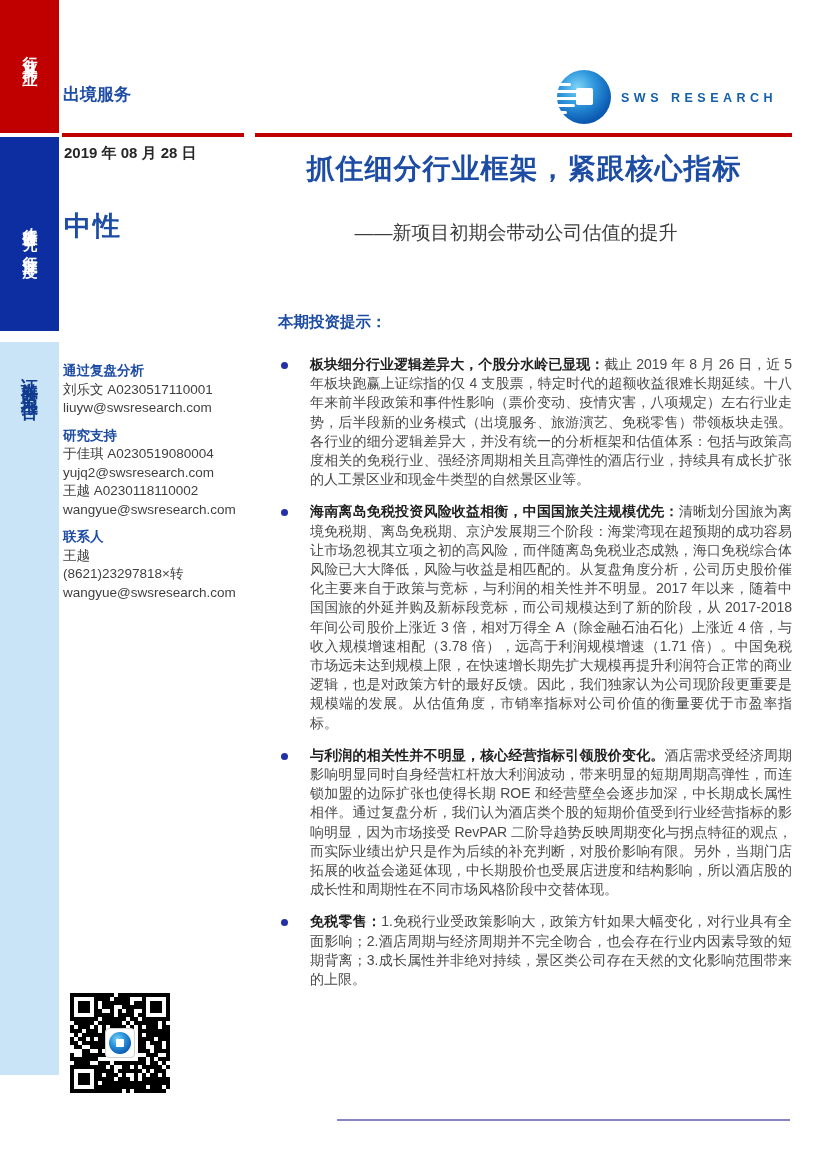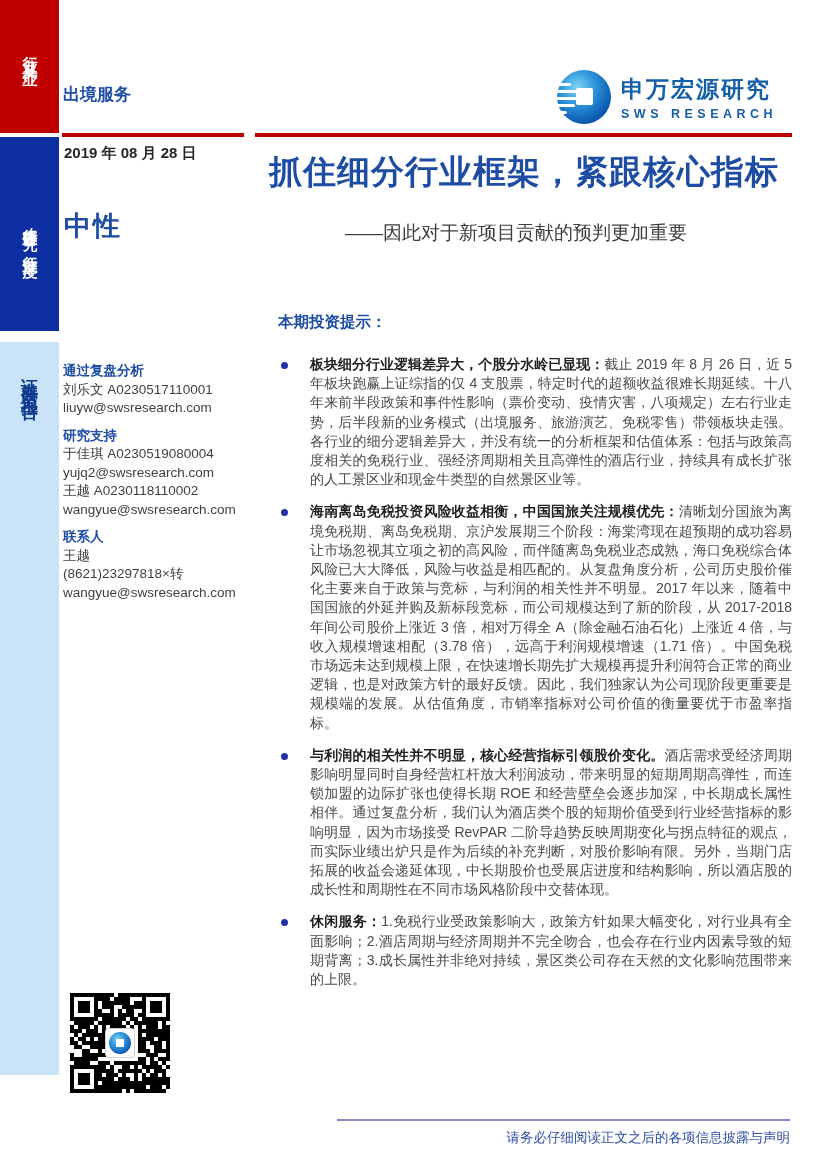--- a/index.html
+++ b/index.html
@@ -37,21 +37,21 @@
   .sphere .st:nth-child(4){top:27px; width:28px;}
   .sphere .st:nth-child(5){top:34px; width:22px;}
   .sphere .st:nth-child(6){top:41px; width:14px;}
   .logo-txt{display:flex; flex-direction:column;}
   .logo-cn{font-size:23px; font-weight:bold; color:var(--logo-blue); letter-spacing:2px;}
   .logo-en{font-size:12.5px; font-weight:bold; color:var(--logo-blue); letter-spacing:4.5px; margin-top:2px;}
 
   .date{position:absolute; left:64px; top:144px; font-size:15px; font-weight:bold; color:#262626;}
   .rating{position:absolute; left:64px; top:208px; font-size:27px; font-weight:bold; color:var(--brand-blue); letter-spacing:2px;}
   .title{position:absolute; left:256px; top:150px; width:536px; text-align:center;
-    font-size:33px; font-weight:bold; color:var(--brand-blue); letter-spacing:1px;}
+    font-size:28px; font-weight:bold; color:var(--brand-blue); letter-spacing:1px;}
   .subtitle{position:absolute; left:256px; top:220px; width:520px; text-align:center;
     font-size:19px; color:#3D3D3D;}
 
   
   .contacts{position:absolute; left:63px; top:362px; width:190px; font-size:13.5px; line-height:18.5px; color:#3F3F3F;}
   .contacts .hd{color:var(--brand-blue); font-weight:bold; margin-top:9px;}
   .contacts .hd:first-child{margin-top:0;}
 
   
   .main{position:absolute; left:278px; top:312px; width:514px;}
@@ -98,29 +98,28 @@
   <div class="logo">
     <div class="sphere">
       <span class="sq"></span>
         <span class="st"></span>
         <span class="st"></span>
         <span class="st"></span>
         <span class="st"></span>
         <span class="st"></span>
     </div>
     <div class="logo-txt">
-      <span class="logo-cn">申万宏源研究</span>
       <span class="logo-en">SWS RESEARCH</span>
     </div>
   </div>
 
   <div class="date">2019 年 08 月 28 日</div>
   <div class="rating">中性</div>
   <h1 class="title">抓住细分行业框架，紧跟核心指标</h1>
-  <div class="subtitle">——因此对于新项目贡献的预判更加重要</div>
+  <div class="subtitle">——新项目初期会带动公司估值的提升</div>
 
   <div class="contacts">
     <div class="hd">通过复盘分析</div>
     <div>刘乐文 A0230517110001</div>
     <div>liuyw@swsresearch.com</div>
     <div class="hd">研究支持</div>
     <div>于佳琪 A0230519080004</div>
     <div>yujq2@swsresearch.com</div>
     <div>王越 A0230118110002</div>
     <div>wangyue@swsresearch.com</div>
@@ -129,21 +128,21 @@
     <div>(8621)23297818×转</div>
     <div>wangyue@swsresearch.com</div>
   </div>
 
   <div class="main">
     <div class="sec-title">本期投资提示：</div>
     <ul class="bullets">
       <li><b>板块细分行业逻辑差异大，个股分水岭已显现：</b><span>截止 2019 年 8 月 26 日，近 5 年板块跑赢上证综指的仅 4 支股票，特定时代的超额收益很难长期延续。十八年来前半段政策和事件性影响（票价变动、疫情灾害，八项规定）左右行业走势，后半段新的业务模式（出境服务、旅游演艺、免税零售）带领板块走强。各行业的细分逻辑差异大，并没有统一的分析框架和估值体系：包括与政策高度相关的免税行业、强经济周期相关且高弹性的酒店行业，持续具有成长扩张的人工景区业和现金牛类型的自然景区业等。</span></li>
       <li><b>海南离岛免税投资风险收益相衡，中国国旅关注规模优先：</b><span>清晰划分国旅为离境免税期、离岛免税期、京沪发展期三个阶段：海棠湾现在超预期的成功容易让市场忽视其立项之初的高风险，而伴随离岛免税业态成熟，海口免税综合体风险已大大降低，风险与收益是相匹配的。从复盘角度分析，公司历史股价催化主要来自于政策与竞标，与利润的相关性并不明显。2017 年以来，随着中国国旅的外延并购及新标段竞标，而公司规模达到了新的阶段，从 2017-2018 年间公司股价上涨近 3 倍，相对万得全 A（除金融石油石化）上涨近 4 倍，与收入规模增速相配（3.78 倍），远高于利润规模增速（1.71 倍）。中国免税市场远未达到规模上限，在快速增长期先扩大规模再提升利润符合正常的商业逻辑，也是对政策方针的最好反馈。因此，我们独家认为公司现阶段更重要是规模端的发展。从估值角度，市销率指标对公司价值的衡量要优于市盈率指标。</span></li>
       <li><b>与利润的相关性并不明显，核心经营指标引领股价变化。</b><span>酒店需求受经济周期影响明显同时自身经营杠杆放大利润波动，带来明显的短期周期高弹性，而连锁加盟的边际扩张也使得长期 ROE 和经营壁垒会逐步加深，中长期成长属性相伴。通过复盘分析，我们认为酒店类个股的短期价值受到行业经营指标的影响明显，因为市场接受 RevPAR 二阶导趋势反映周期变化与拐点特征的观点，而实际业绩出炉只是作为后续的补充判断，对股价影响有限。另外，当期门店拓展的收益会递延体现，中长期股价也受展店进度和结构影响，所以酒店股的成长性和周期性在不同市场风格阶段中交替体现。</span></li>
-      <li><b>休闲服务：</b><span>1.免税行业受政策影响大，政策方针如果大幅变化，对行业具有全面影响；2.酒店周期与经济周期并不完全吻合，也会存在行业内因素导致的短期背离；3.成长属性并非绝对持续，景区类公司存在天然的文化影响范围带来的上限。</span></li>
+      <li><b>免税零售：</b><span>1.免税行业受政策影响大，政策方针如果大幅变化，对行业具有全面影响；2.酒店周期与经济周期并不完全吻合，也会存在行业内因素导致的短期背离；3.成长属性并非绝对持续，景区类公司存在天然的文化影响范围带来的上限。</span></li>
     </ul>
   </div>
 
   <div class="qr">
     <div class="qlogo">
         <span class="qs"></span>
       </div>
   <i style="left:0px;top:0px"></i>
       <i style="left:4px;top:0px"></i>
       <i style="left:8px;top:0px"></i>
@@ -549,15 +548,14 @@
       <i style="left:68px;top:96px"></i>
       <i style="left:72px;top:96px"></i>
       <i style="left:76px;top:96px"></i>
       <i style="left:80px;top:96px"></i>
       <i style="left:84px;top:96px"></i>
       <i style="left:88px;top:96px"></i>
       <i style="left:92px;top:96px"></i>
     </div>
 
   <div class="foot-line"></div>
-  <div class="footer">请务必仔细阅读正文之后的各项信息披露与声明</div>
 
 </div>
 
 </body></html>

